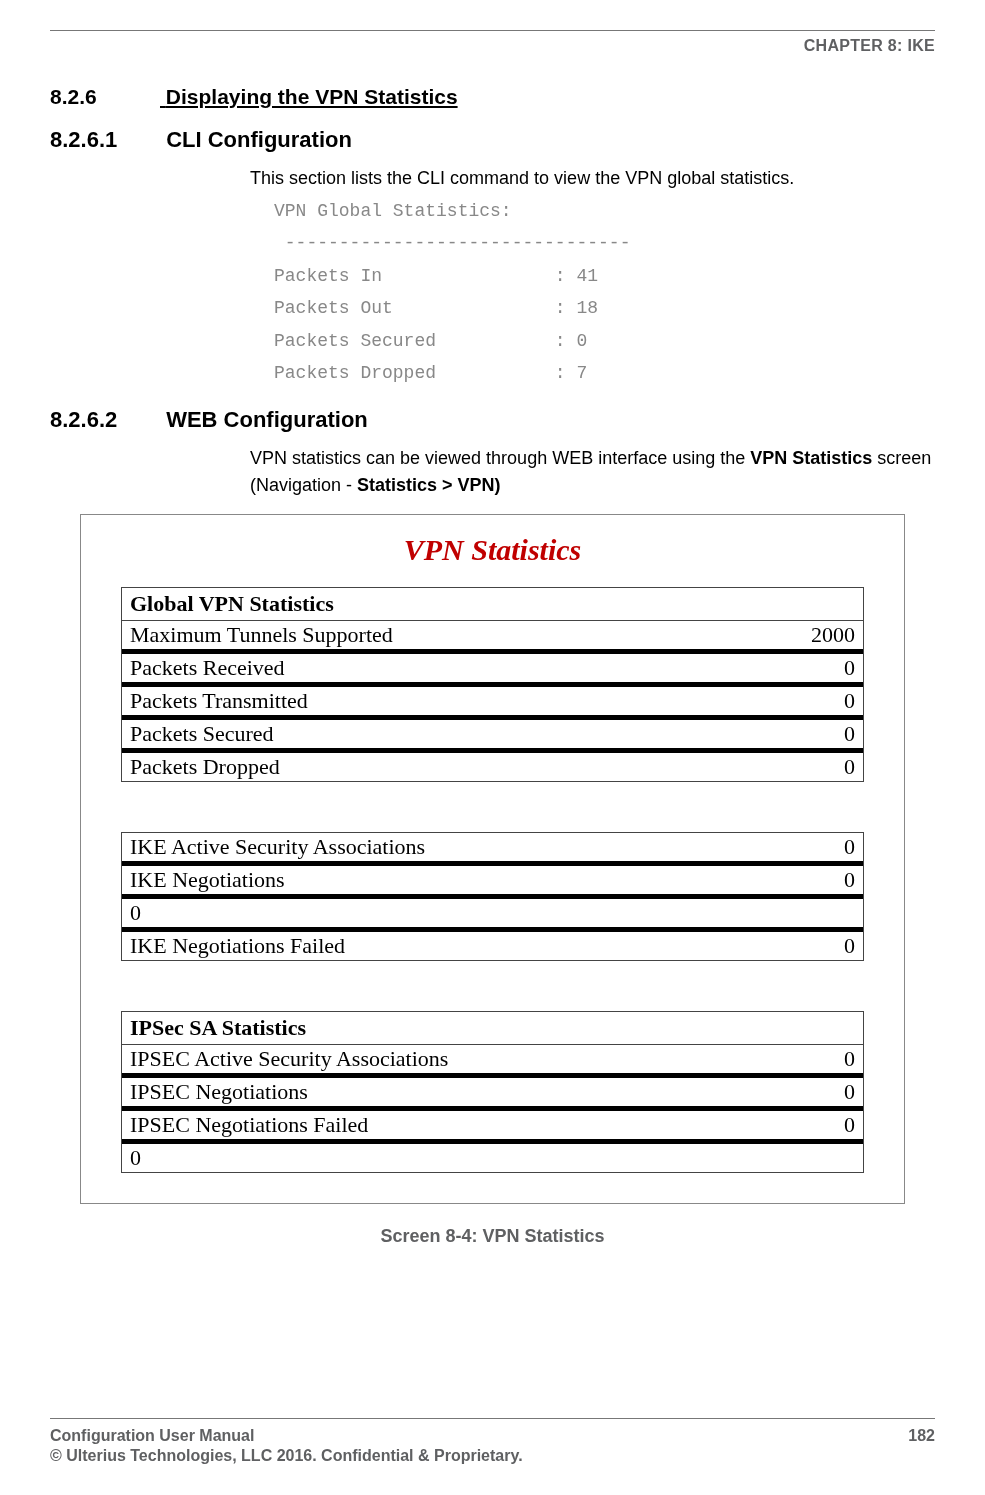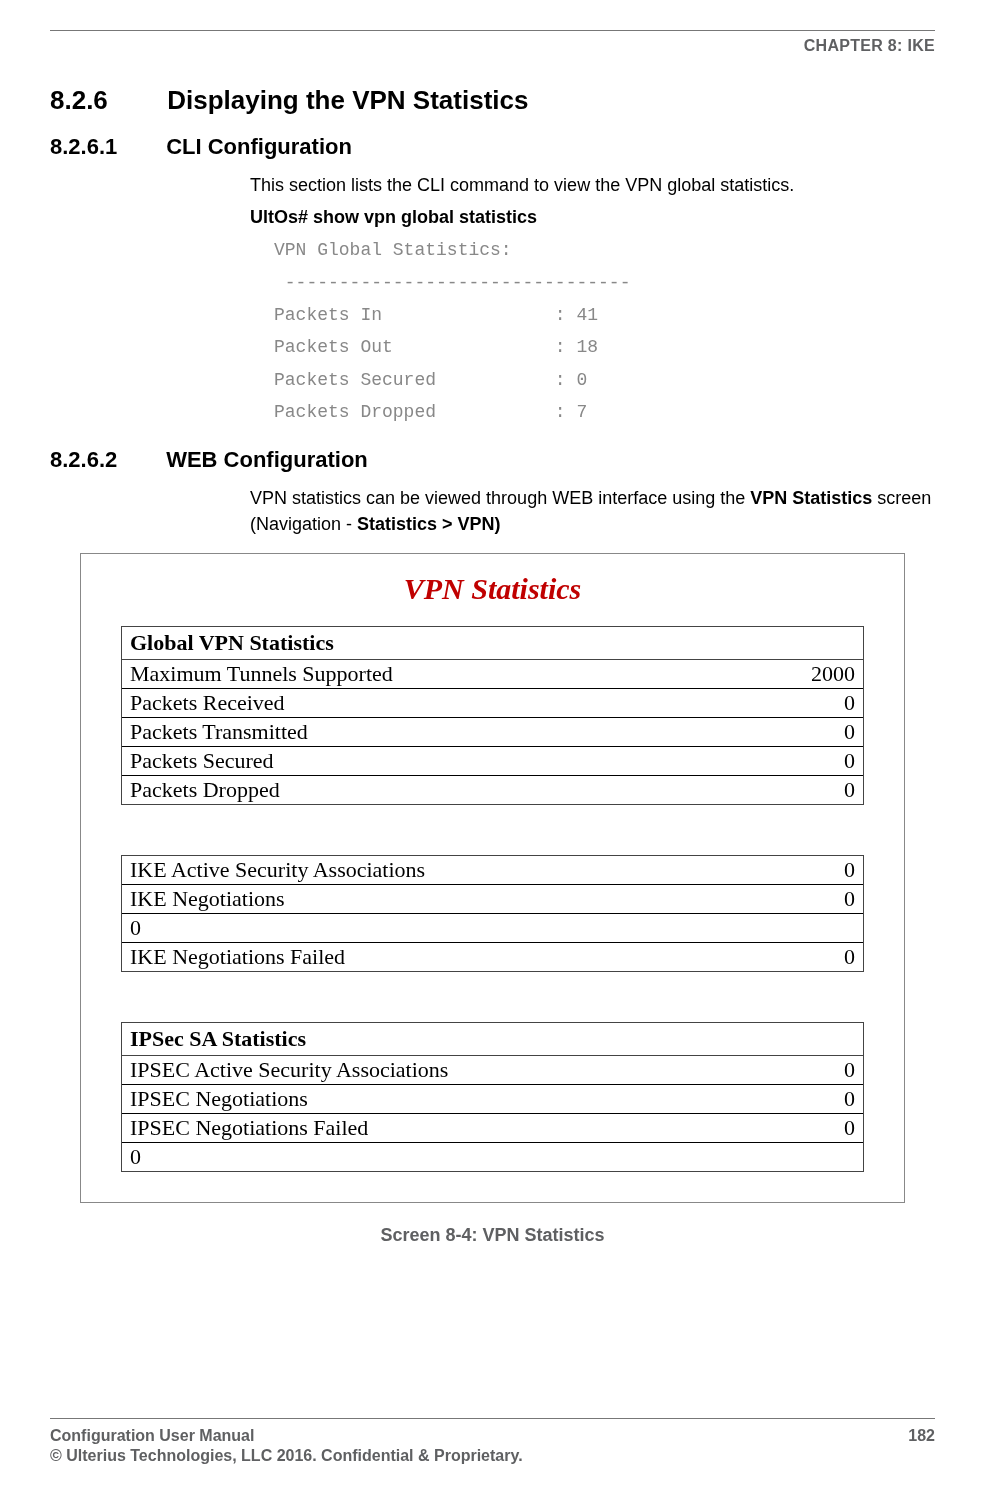--- a/index.html
+++ b/index.html
@@ -20,23 +20,24 @@
   .chapter-header {
     text-align: right;
     font-weight: bold;
     font-size: 16px;
     color: #5f6062;
     margin-top: 6px;
     margin-bottom: 30px;
     letter-spacing: 0.3px;
   }
   h2.section {
-    font-size: 26px;
+    font-size: 21px;
     font-weight: bold;
     margin: 20px 0 18px 0;
+    text-decoration: underline;
   }
   h2.section .num { display:inline-block; width: 110px; }
   h3.subsection {
     font-size: 22px;
     font-weight: bold;
     margin: 10px 0 12px 0;
   }
   h3.subsection .num { display:inline-block; width: 110px; }
   .body-indent {
     margin-left: 200px;
@@ -77,21 +78,21 @@
   .stat-block:last-child { margin-bottom: 0; }
   .stat-header {
     font-weight: bold;
     padding: 3px 8px;
     border-bottom: 1px solid #444;
   }
   .stat-row {
     display: flex;
     justify-content: space-between;
     padding: 1px 8px;
-    border-bottom: 1px solid #000000;
+    border-bottom: 5px solid #000000;
   }
   .stat-row:last-child { border-bottom: none; }
   .caption {
     text-align: center;
     font-weight: bold;
     color: #5f6062;
     font-size: 18px;
     margin-top: 22px;
   }
   .footer {
@@ -122,21 +123,20 @@
   <span>Displaying the VPN Statistics</span>
 </h2>
 
 <h3 class="subsection">
   <span class="num">8.2.6.1</span>
   <span>CLI Configuration</span>
 </h3>
 
 <div class="body-indent">
   <div>This section lists the CLI command to view the VPN global statistics.</div>
-  <div class="cmd-bold">UltOs# show vpn global statistics</div>
   <div class="mono">VPN Global Statistics:
  --------------------------------
 Packets In                : 41
 Packets Out               : 18
 Packets Secured           : 0
 Packets Dropped           : 7</div>
 </div>
 
 <h3 class="subsection" style="margin-top:18px;">
   <span class="num">8.2.6.2</span>

